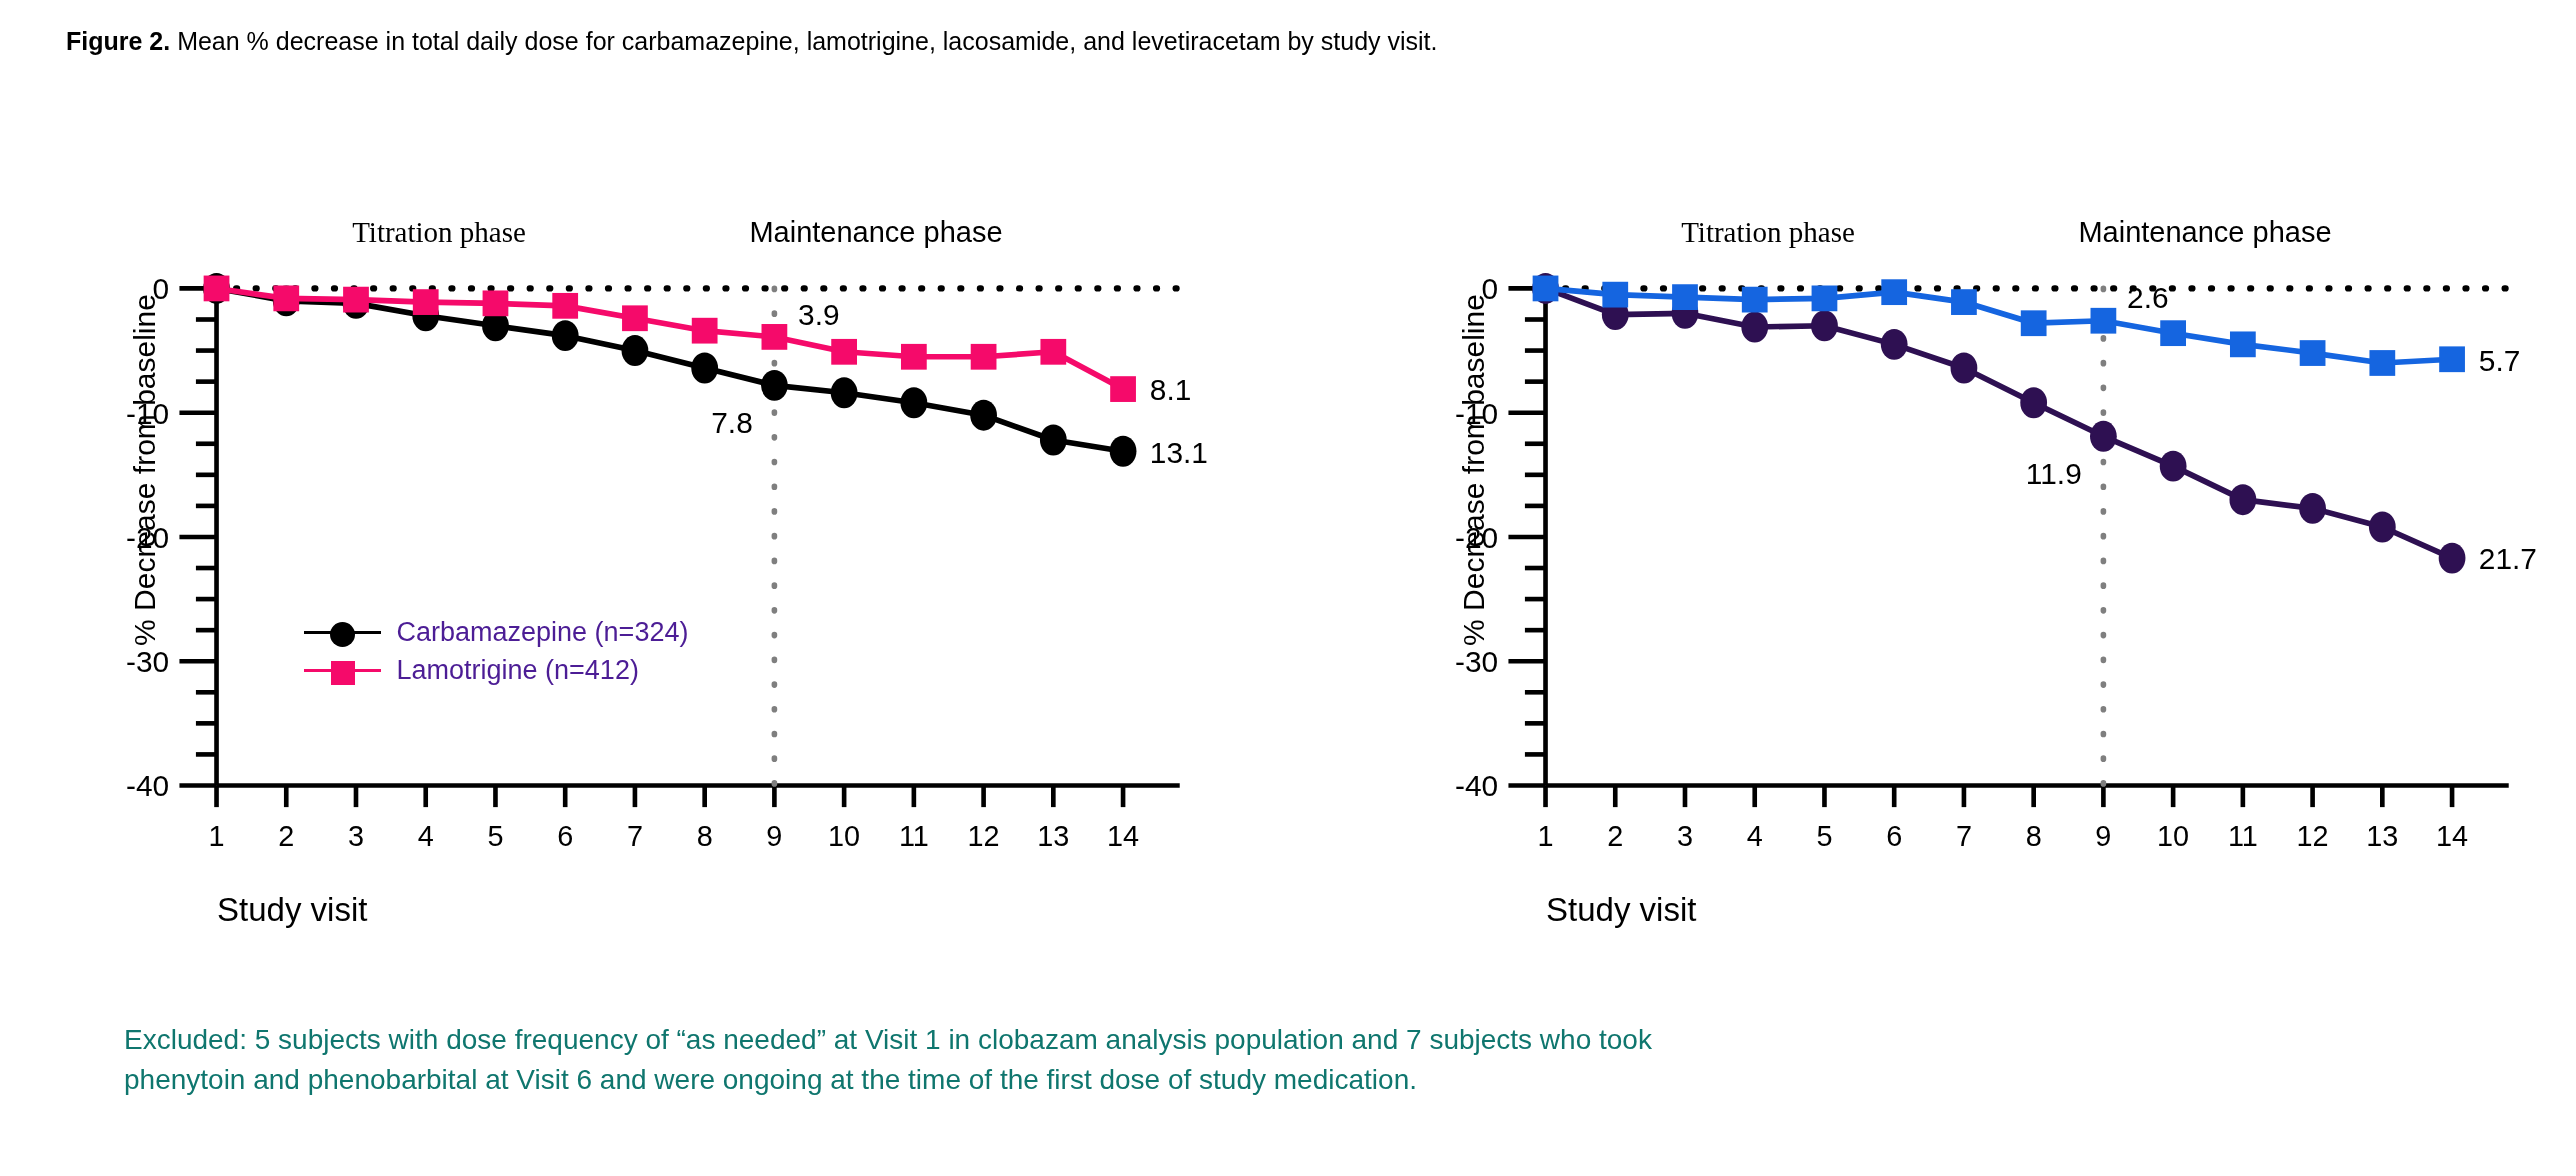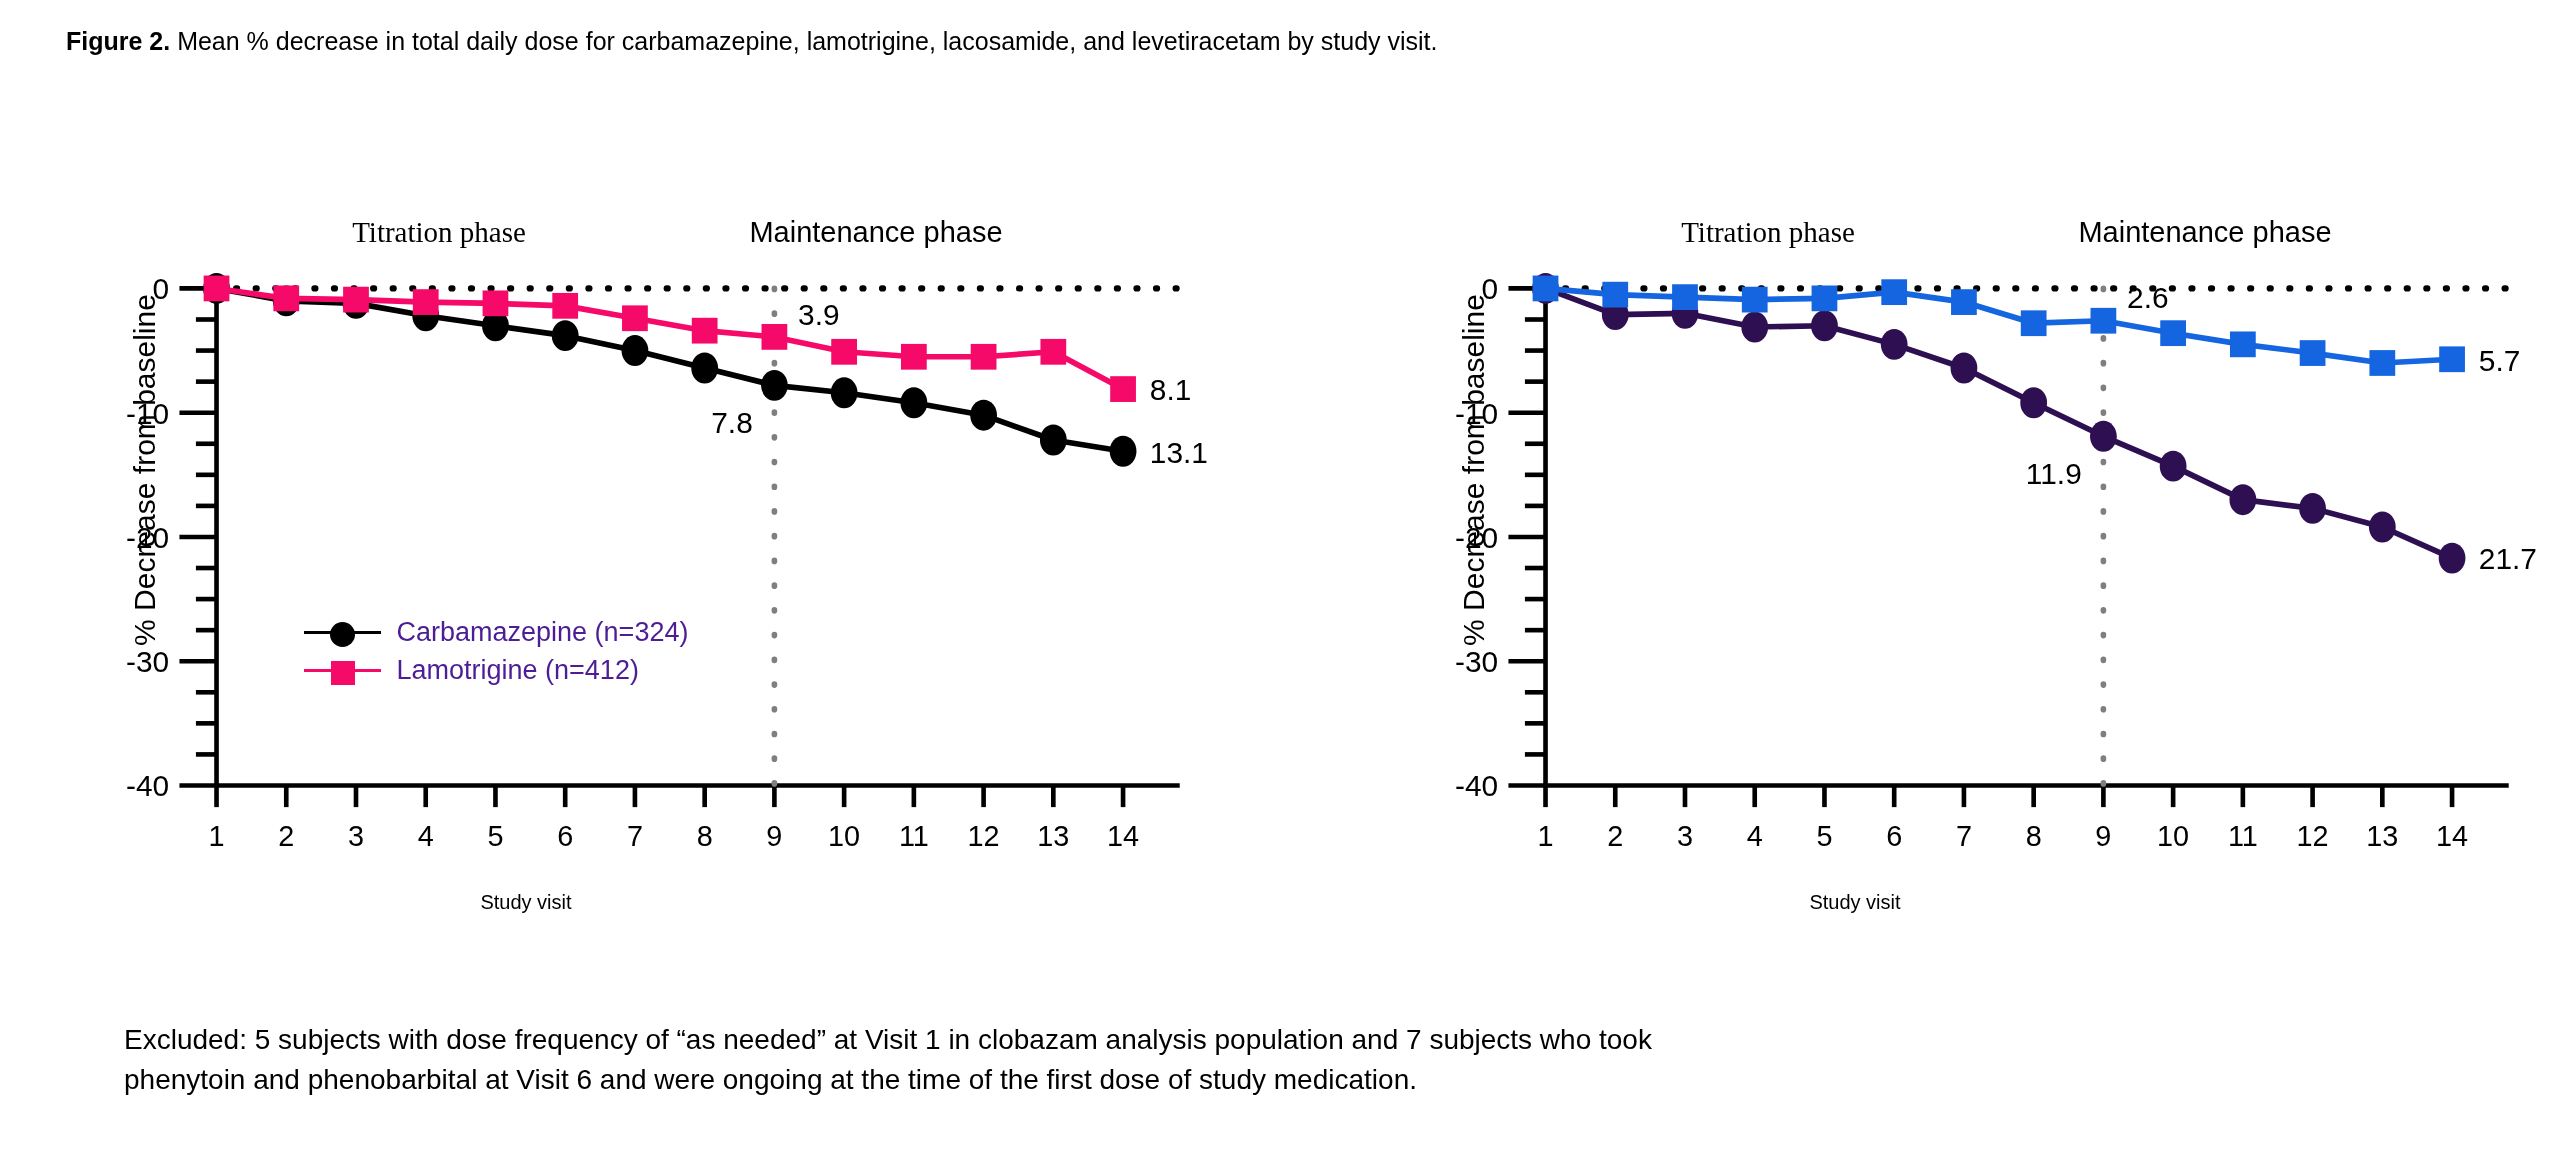--- a/index.html
+++ b/index.html
@@ -27,34 +27,34 @@
   .phase.maintenance{left:618px;width:392px;}
 
   
   .ylabel{
     position:absolute;left:-149px;top:237px;width:464px;
     transform:rotate(-90deg);transform-origin:center center;
     font-size:30px;text-align:center;white-space:nowrap;
   }
   .xlabel{
     position:absolute;left:155px;top:675px;width:618px;
-    font-size:20px;text-align:center;
+    font-size:33px;
   }
   .plot{position:absolute;left:0;top:0;width:1298px;height:696px;}
   svg{display:block;}
   .legend{position:absolute;}
   .leg-row{display:flex;align-items:center;height:38px;}
   .leg-sym{position:relative;width:77px;height:20.6px;margin-right:15.5px;}
   .leg-line{position:absolute;left:0;top:8.8px;width:77px;height:3.6px;}
   .leg-mark{position:absolute;left:27px;top:1px;width:24px;height:24px;}
   .leg-mark.circle{border-radius:50%;top:0px;width:25px;height:25px;left:26px;}
   .leg-text{font-size:27px;white-space:nowrap;color:#4c1d95;}
   .footnote{
     position:absolute;left:124px;top:1020px;width:2370px;
-    font-size:28px;line-height:1.42;color:#000000;
+    font-size:28px;line-height:1.42;color:#0f766e;
   }
 </style>
 </head>
 <body>
 
 <div class="figure-caption">
   <span class="lbl">Figure 2.</span><span> Mean % decrease in total daily dose for carbamazepine, lamotrigine, lacosamide, and levetiracetam by study visit.</span>
 </div>
 
 <div class="charts">

